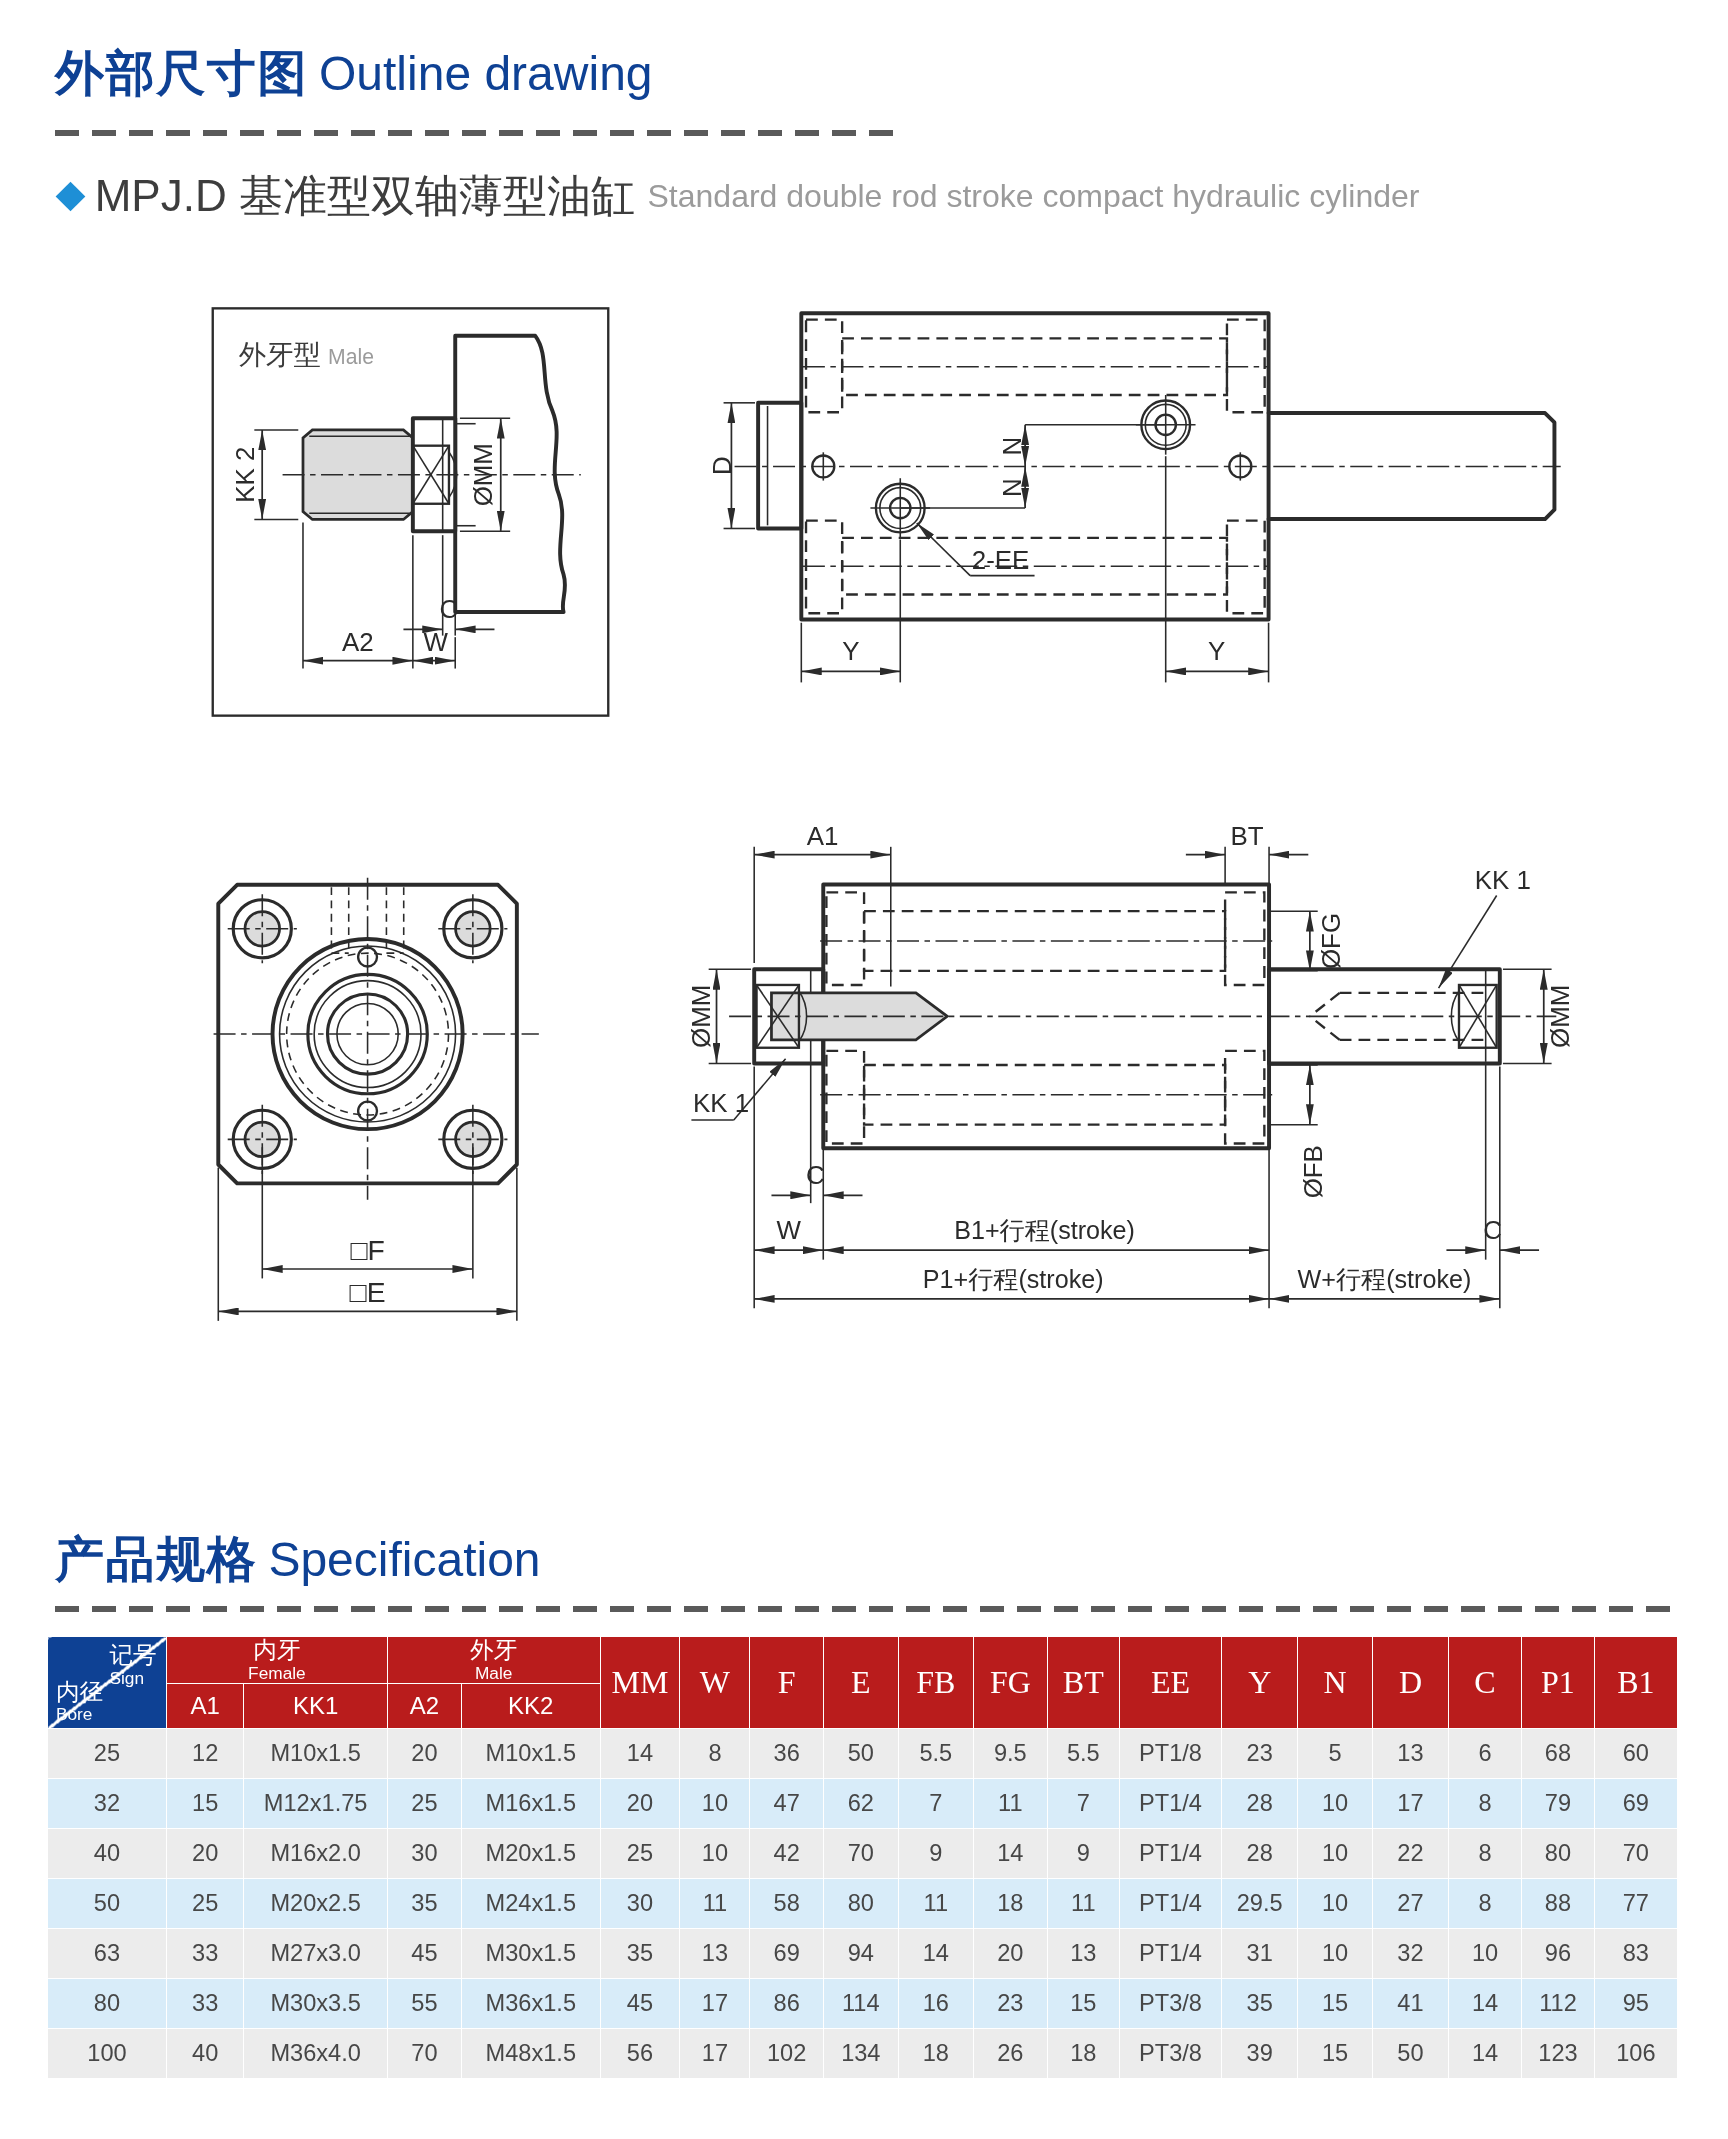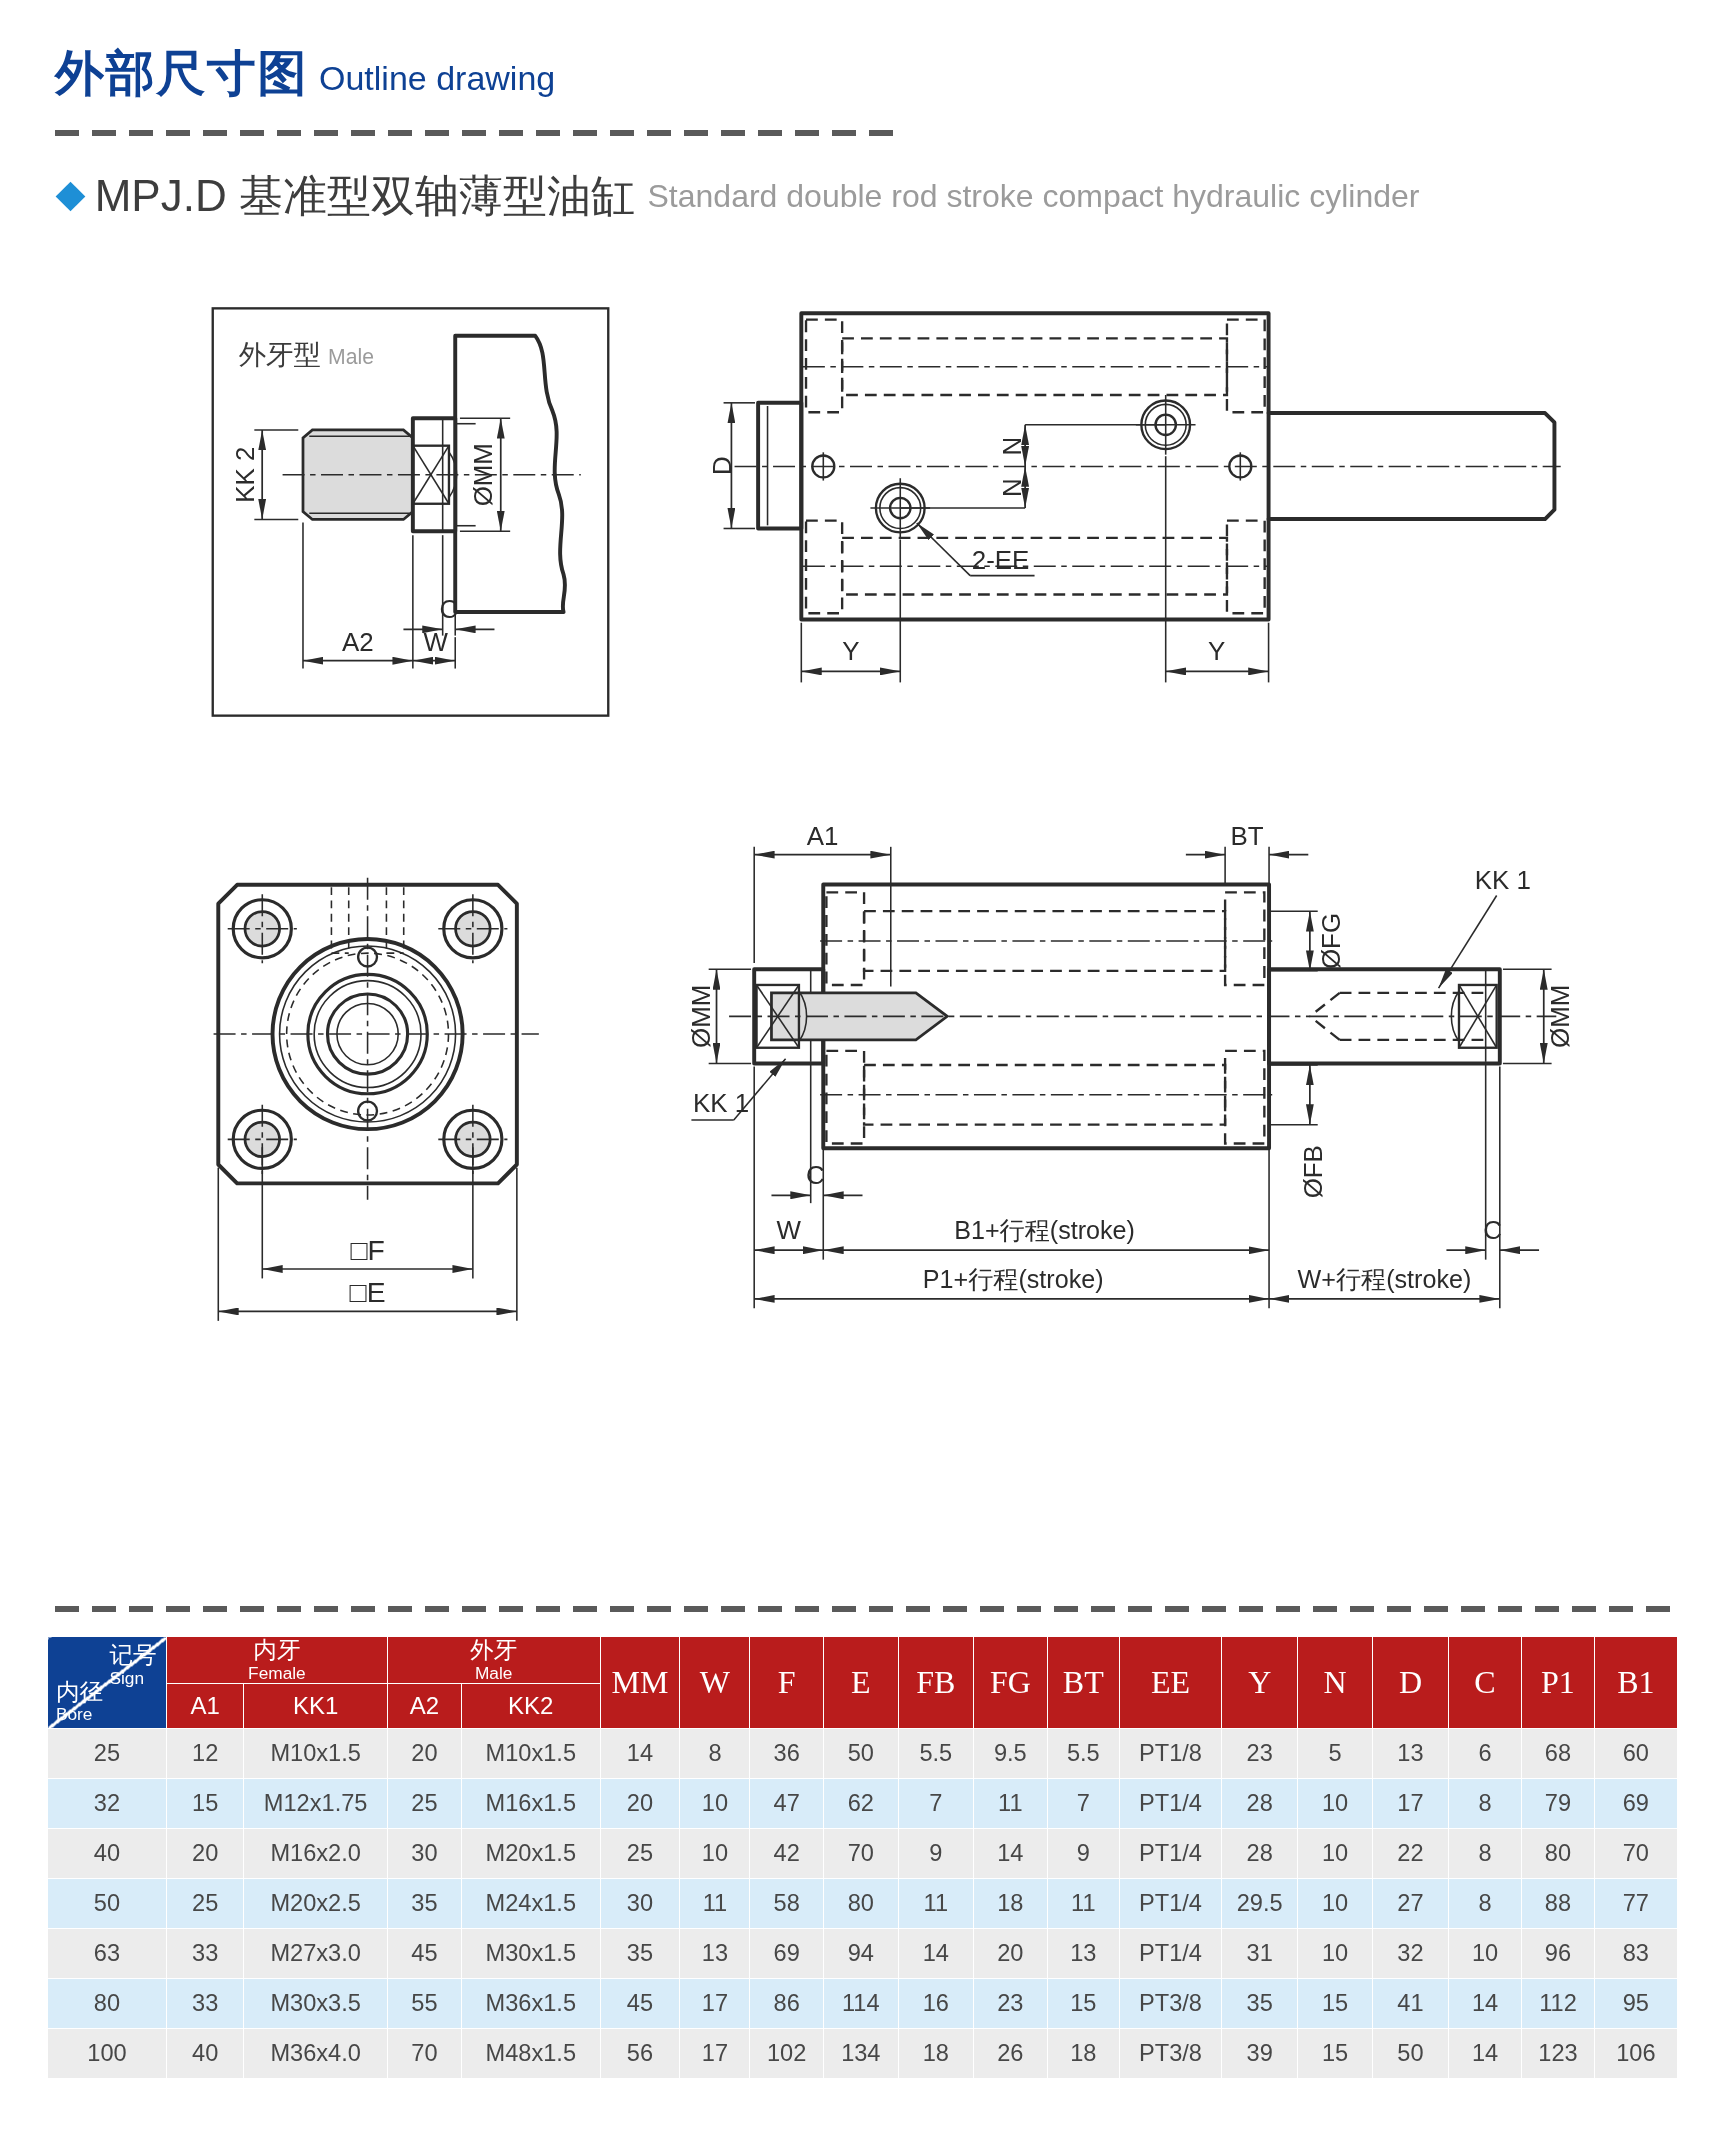--- a/index.html
+++ b/index.html
@@ -1,21 +1,21 @@
 <!DOCTYPE html>
 <html style="font-size:12.6px"><head>
 <meta charset="utf-8">
 <style>
   html,body{margin:0;padding:0;background:#fff;}
   .page{position:relative;width:1728px;height:2140px;background:#fff;overflow:hidden;
         font-family:"Liberation Sans",sans-serif;}
   
   .sec-title{position:absolute;left:55px;white-space:nowrap;}
   .sec-title .cn{font-size:49px;font-weight:700;color:#0e4194;letter-spacing:1.6px;}
-  .sec-title .en{font-size:34px;font-weight:400;color:#0e4194;margin-left:11px;}
+  .sec-title .en{font-size:48px;font-weight:400;color:#0e4194;margin-left:11px;}
   .dash-line{position:absolute;height:5.5px;
      background:repeating-linear-gradient(90deg,#5a5a5a 0 23.6px,transparent 23.6px 37px);}
   .subtitle{position:absolute;left:55px;top:167px;white-space:nowrap;display:flex;align-items:center;}
   .diamond{width:21px;height:21px;background:#1e8fd6;transform:rotate(45deg);
      display:inline-block;margin:0 14px 0 4.7px;flex:none;}
   .subtitle .cn{font-size:44px;color:#3d3d3d;}
   .subtitle .en{font-size:32px;color:#9b9b9b;margin-left:12.6px;}
   
   svg{position:absolute;overflow:visible;}
   .s5{stroke:#2b2b2b;stroke-width:5;fill:none;stroke-linecap:round;stroke-linejoin:round;}
@@ -303,20 +303,23 @@
       <line x1="972" y1="552" x2="1022" y2="552" class="dm me"></line>
       <line x1="1040" y1="552" x2="1090" y2="552" class="dm ms"></line>
       <text class="lab mid" x="1031" y="538">C</text>
       <line x1="90" y1="614" x2="746" y2="614" class="dm ar"></line>
       <text class="lab32 mid" x="420" y="600">P1+行程(stroke)</text>
       <line x1="746" y1="614" x2="1040" y2="614" class="dm ar"></line>
       <text class="lab32 mid" x="893" y="600">W+行程(stroke)</text>
     </g>
   </svg>
 
+  <div class="sec-title" style="top:1527px;">
+    <span class="cn">产品规格</span><span class="en">Specification</span>
+  </div>
   <div class="dash-line" style="left:55px;top:1606px;width:1623px;"></div>
 
   <table id="spec-table">
       <colgroup>
         <col style="width:7.3%">
         <col style="width:4.75%">
         <col style="width:8.8%">
         <col style="width:4.55%">
         <col style="width:8.5%">
         <col style="width:4.9%">

